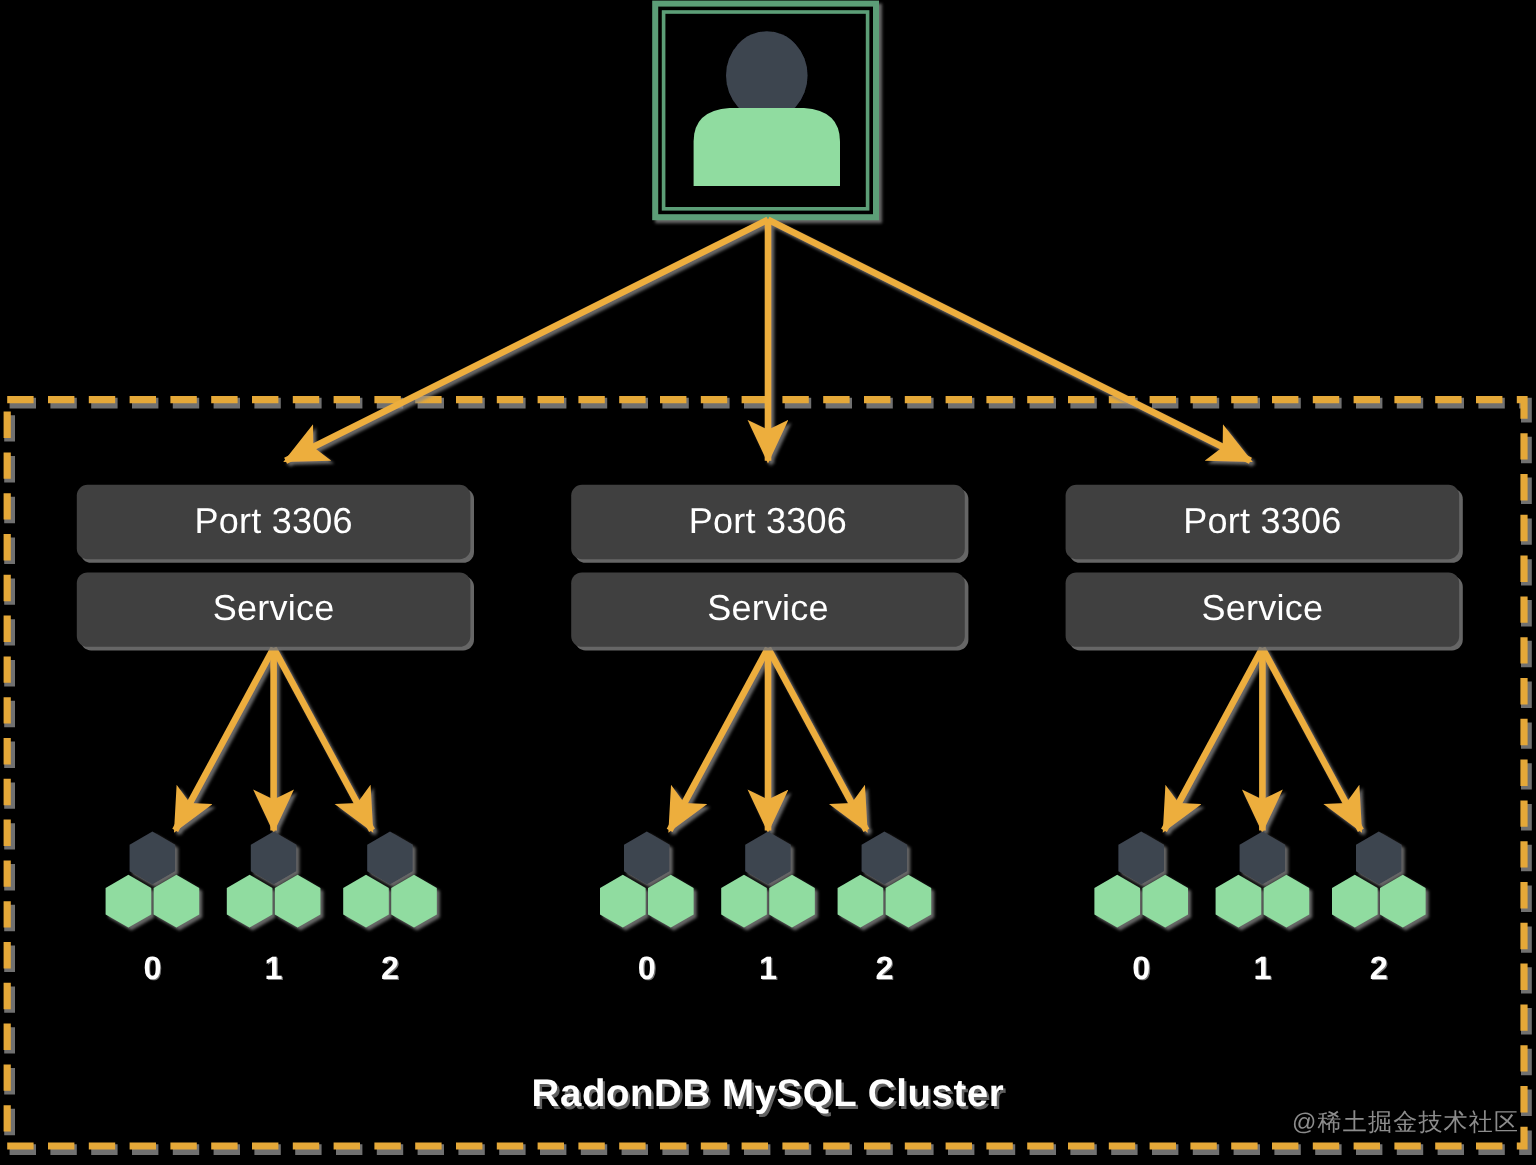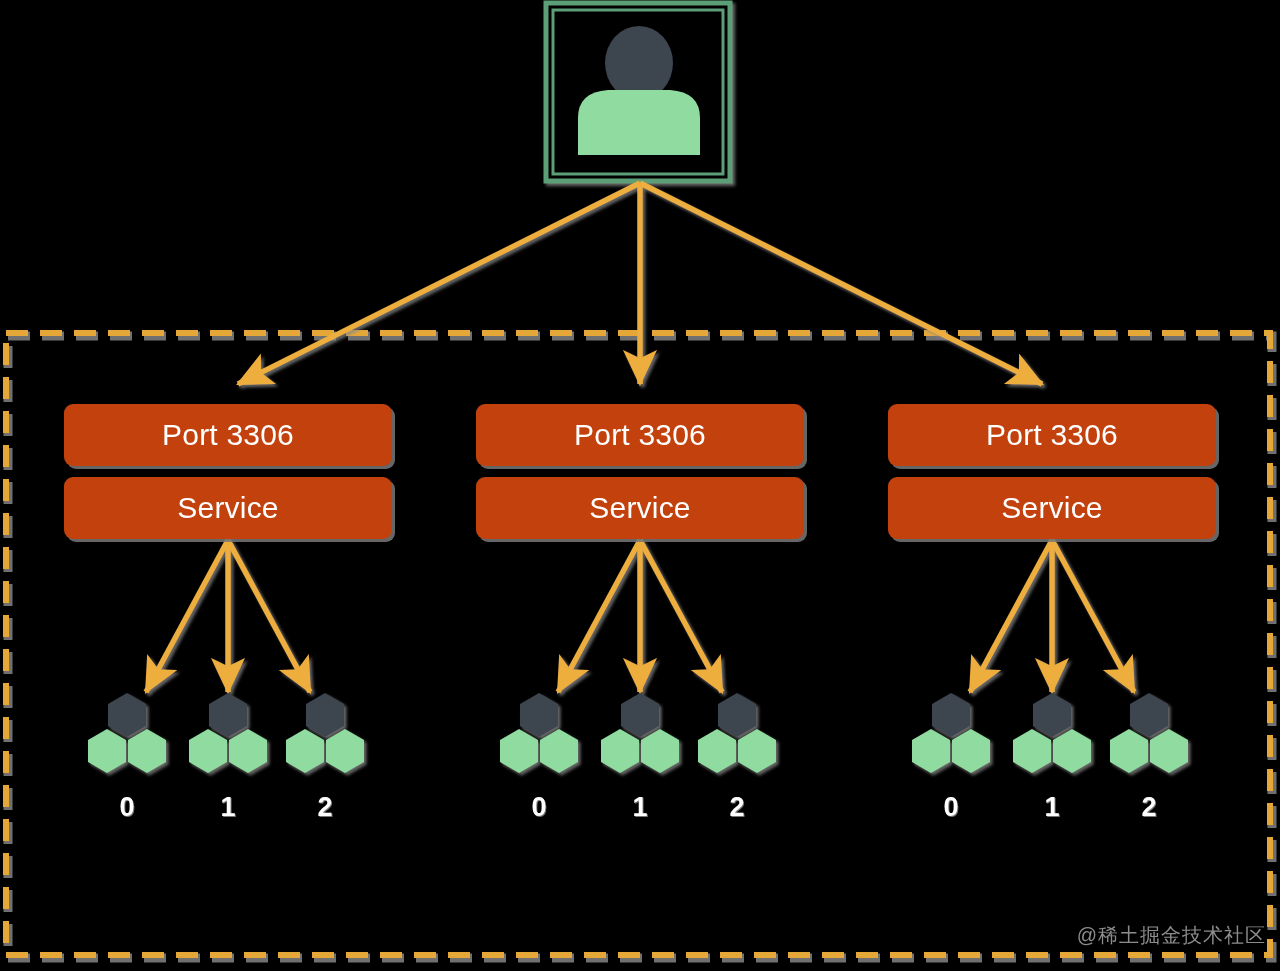--- a/index.html
+++ b/index.html
@@ -28,21 +28,21 @@
   }
   
   .node-stack {
     position: absolute;
     width: 328px;
   }
   .node-box {
     position: relative;
     height: 62px;
     border-radius: 9px;
-    background: #c2410c;
+    background: #404040;
     color: #FFFFFF;
     display: flex;
     align-items: center;
     justify-content: center;
     font-size: 30px;
     letter-spacing: 0.2px;
     box-shadow: 3px 3px 0 rgba(120,120,120,0.85);
   }
   .node-gap {
     height: 11px;
@@ -218,16 +218,17 @@
   <div class="pod-label" style="left:295px; top:792px;">2</div>
 
   <div class="pod-label" style="left:509px; top:792px;">0</div>
   <div class="pod-label" style="left:610px; top:792px;">1</div>
   <div class="pod-label" style="left:707px; top:792px;">2</div>
 
   <div class="pod-label" style="left:921px;  top:792px;">0</div>
   <div class="pod-label" style="left:1022px; top:792px;">1</div>
   <div class="pod-label" style="left:1119px; top:792px;">2</div>
 
+  <div id="cluster-caption">RadonDB MySQL Cluster</div>
 
   <div id="watermark">@稀土掘金技术社区</div>
 
 </div>
 
 </body></html>

